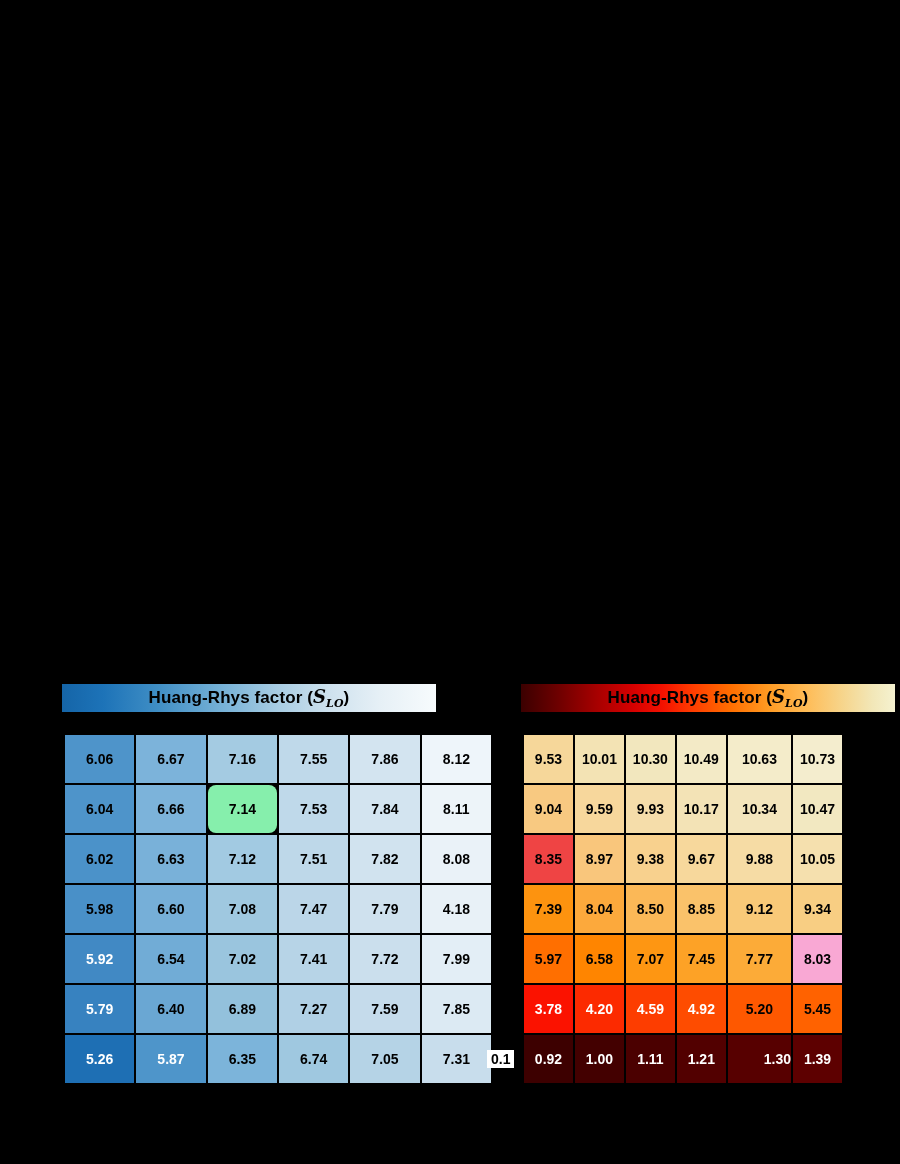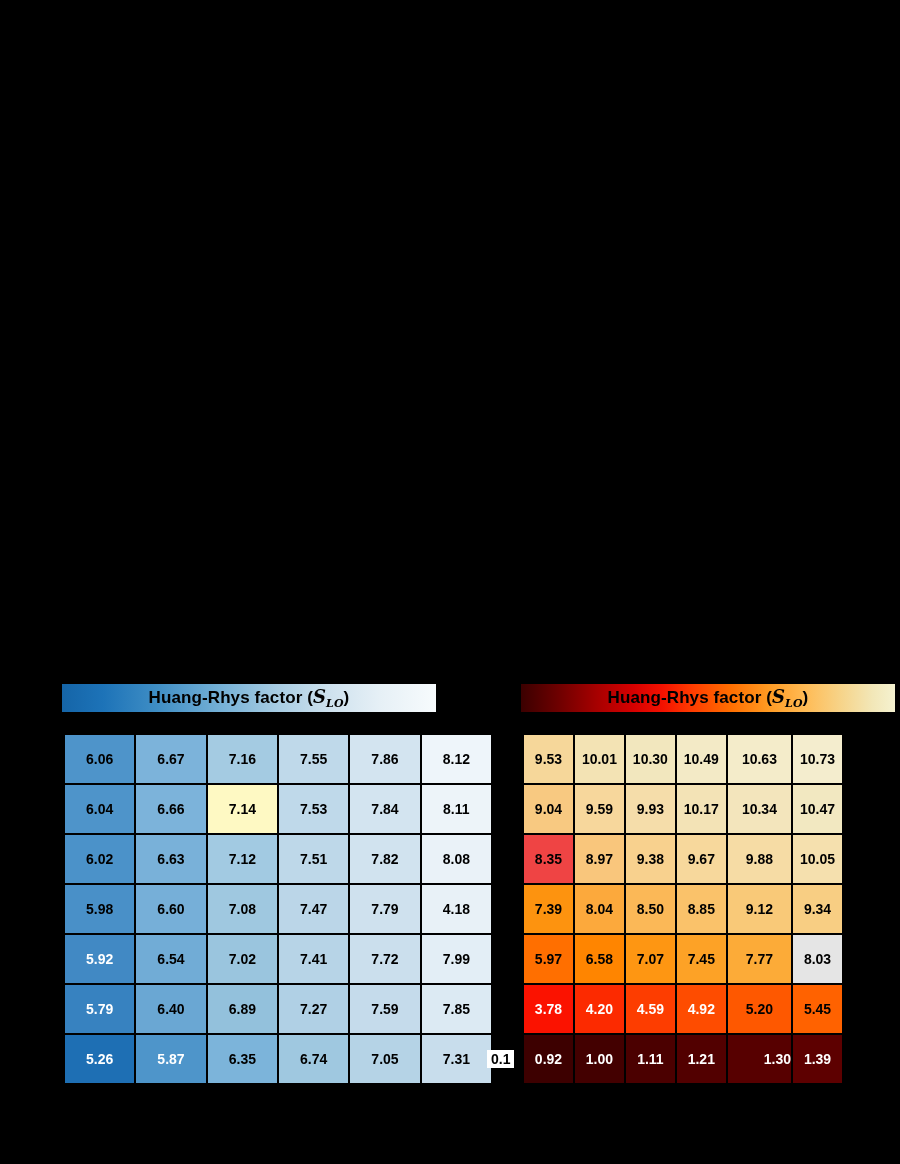--- a/index.html
+++ b/index.html
@@ -112,21 +112,21 @@
 
   <div class="grid" id="grid-left" style="left:65px; top:735px; width:426px;">
       <div class="cell" style="background: rgb(78, 148, 202); color: rgb(0, 0, 0);">6.06</div>
       <div class="cell" style="background: rgb(124, 179, 218); color: rgb(0, 0, 0);">6.67</div>
       <div class="cell" style="background: rgb(164, 203, 226); color: rgb(0, 0, 0);">7.16</div>
       <div class="cell" style="background: rgb(191, 217, 234); color: rgb(0, 0, 0);">7.55</div>
       <div class="cell" style="background: rgb(211, 228, 240); color: rgb(0, 0, 0);">7.86</div>
       <div class="cell" style="background: rgb(238, 245, 250); color: rgb(0, 0, 0);">8.12</div>
       <div class="cell" style="background: rgb(78, 148, 202); color: rgb(0, 0, 0);">6.04</div>
       <div class="cell" style="background: rgb(124, 179, 218); color: rgb(0, 0, 0);">6.66</div>
-      <div class="cell" style="background: #fef9c3; color: rgb(0, 0, 0);">7.14</div>
+      <div class="cell" style="background: #86efac; color: rgb(0, 0, 0); border-radius: 8px;">7.14</div>
       <div class="cell" style="background: rgb(191, 217, 234); color: rgb(0, 0, 0);">7.53</div>
       <div class="cell" style="background: rgb(211, 228, 240); color: rgb(0, 0, 0);">7.84</div>
       <div class="cell" style="background: rgb(237, 244, 249); color: rgb(0, 0, 0);">8.11</div>
       <div class="cell" style="background: rgb(75, 146, 201); color: rgb(0, 0, 0);">6.02</div>
       <div class="cell" style="background: rgb(121, 177, 217); color: rgb(0, 0, 0);">6.63</div>
       <div class="cell" style="background: rgb(162, 202, 226); color: rgb(0, 0, 0);">7.12</div>
       <div class="cell" style="background: rgb(190, 216, 233); color: rgb(0, 0, 0);">7.51</div>
       <div class="cell" style="background: rgb(209, 227, 239); color: rgb(0, 0, 0);">7.82</div>
       <div class="cell" style="background: rgb(234, 242, 248); color: rgb(0, 0, 0);">8.08</div>
       <div class="cell" style="background: rgb(73, 144, 200); color: rgb(0, 0, 0);">5.98</div>
@@ -185,21 +185,21 @@
       <div class="cell" style="background: rgb(252, 169, 60); color: rgb(0, 0, 0);">8.04</div>
       <div class="cell" style="background: rgb(251, 184, 87); color: rgb(0, 0, 0);">8.50</div>
       <div class="cell" style="background: rgb(250, 194, 106); color: rgb(0, 0, 0);">8.85</div>
       <div class="cell" style="background: rgb(249, 201, 120); color: rgb(0, 0, 0);">9.12</div>
       <div class="cell" style="background: rgb(248, 206, 131); color: rgb(0, 0, 0);">9.34</div>
       <div class="cell" style="background: rgb(255, 111, 0); color: rgb(0, 0, 0);">5.97</div>
       <div class="cell" style="background: rgb(255, 133, 0); color: rgb(0, 0, 0);">6.58</div>
       <div class="cell" style="background: rgb(254, 150, 18); color: rgb(0, 0, 0);">7.07</div>
       <div class="cell" style="background: rgb(253, 162, 38); color: rgb(0, 0, 0);">7.45</div>
       <div class="cell" style="background: rgb(252, 171, 56); color: rgb(0, 0, 0);">7.77</div>
-      <div class="cell" style="background: #e5e5e5; color: rgb(0, 0, 0);">8.03</div>
+      <div class="cell" style="background: #f9a8d4; color: rgb(0, 0, 0);">8.03</div>
       <div class="cell" style="background: rgb(251, 18, 0); color: rgb(255, 255, 255);">3.78</div>
       <div class="cell" style="background: rgb(252, 42, 0); color: rgb(255, 255, 255);">4.20</div>
       <div class="cell" style="background: rgb(253, 61, 0); color: rgb(255, 255, 255);">4.59</div>
       <div class="cell" style="background: rgb(254, 76, 0); color: rgb(255, 255, 255);">4.92</div>
       <div class="cell" style="background: rgb(254, 88, 0); color: rgb(0, 0, 0);">5.20</div>
       <div class="cell" style="background: rgb(255, 98, 0); color: rgb(0, 0, 0);">5.45</div>
       <div class="cell" style="background: rgb(61, 0, 0); color: rgb(255, 255, 255);">0.92</div>
       <div class="cell" style="background: rgb(67, 0, 0); color: rgb(255, 255, 255);">1.00</div>
       <div class="cell" style="background: rgb(75, 0, 0); color: rgb(255, 255, 255);">1.11</div>
       <div class="cell" style="background: rgb(82, 0, 0); color: rgb(255, 255, 255);">1.21</div>

